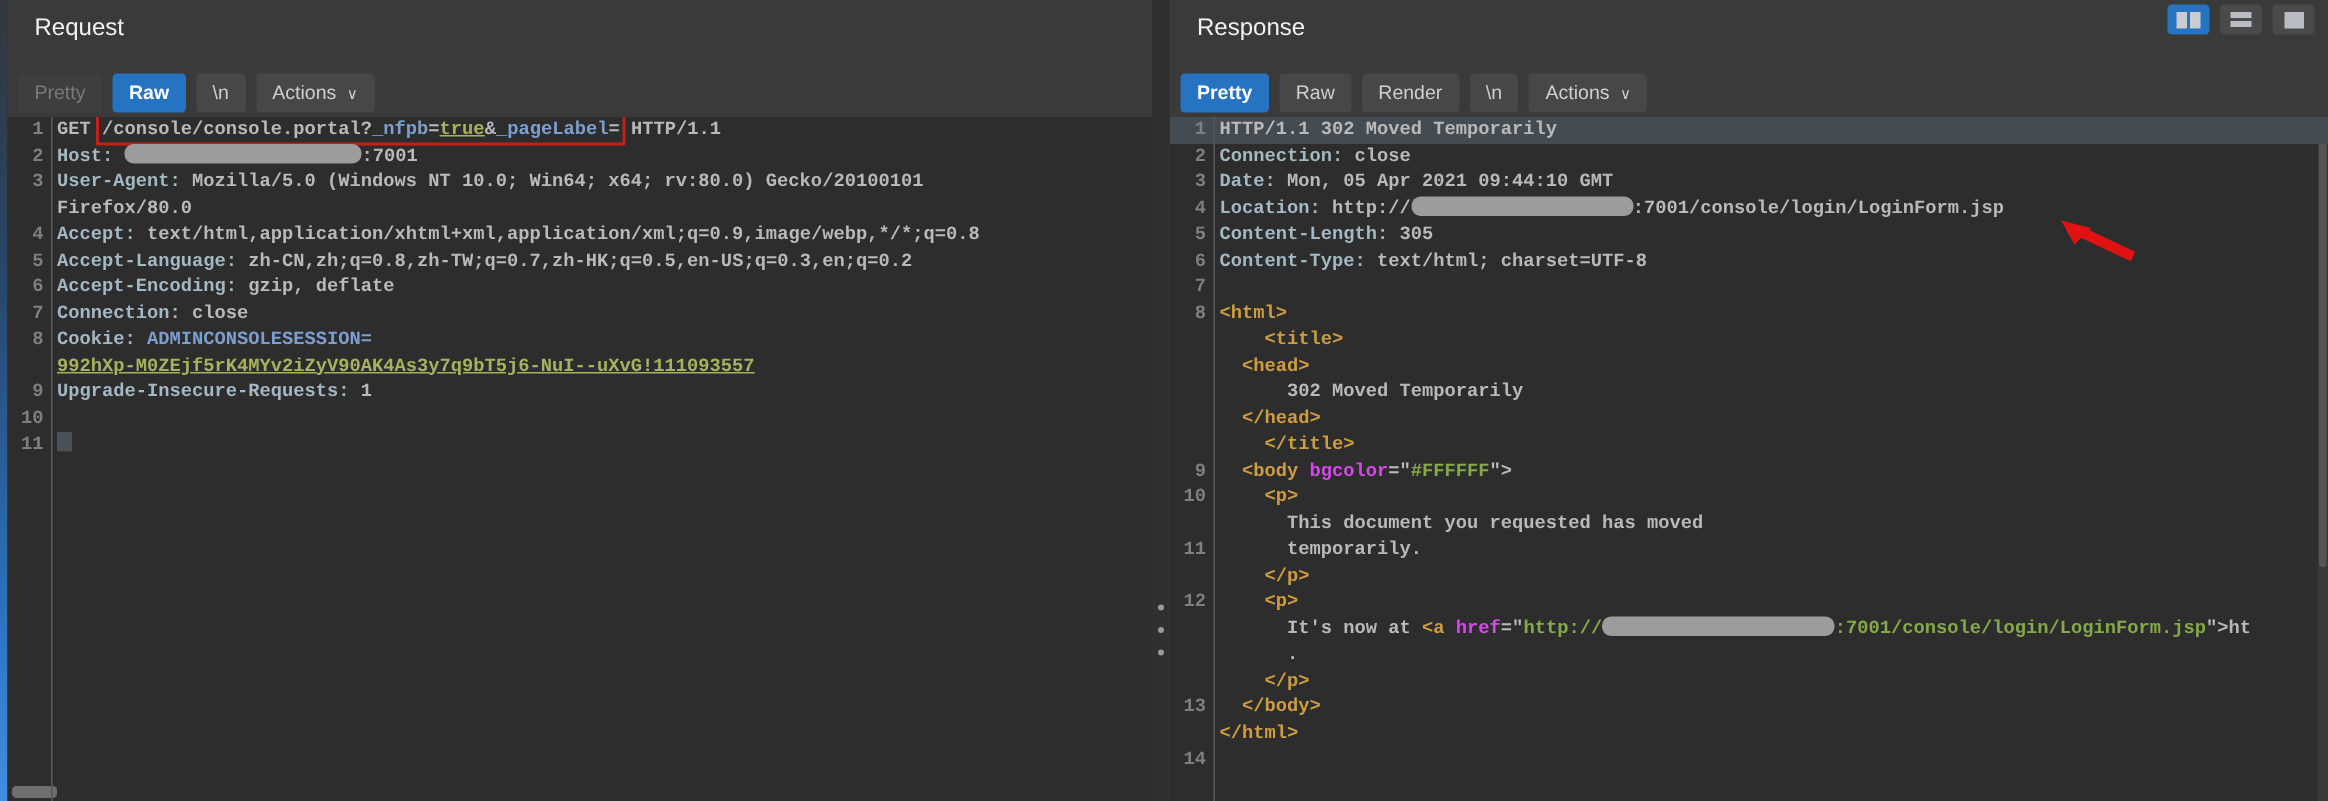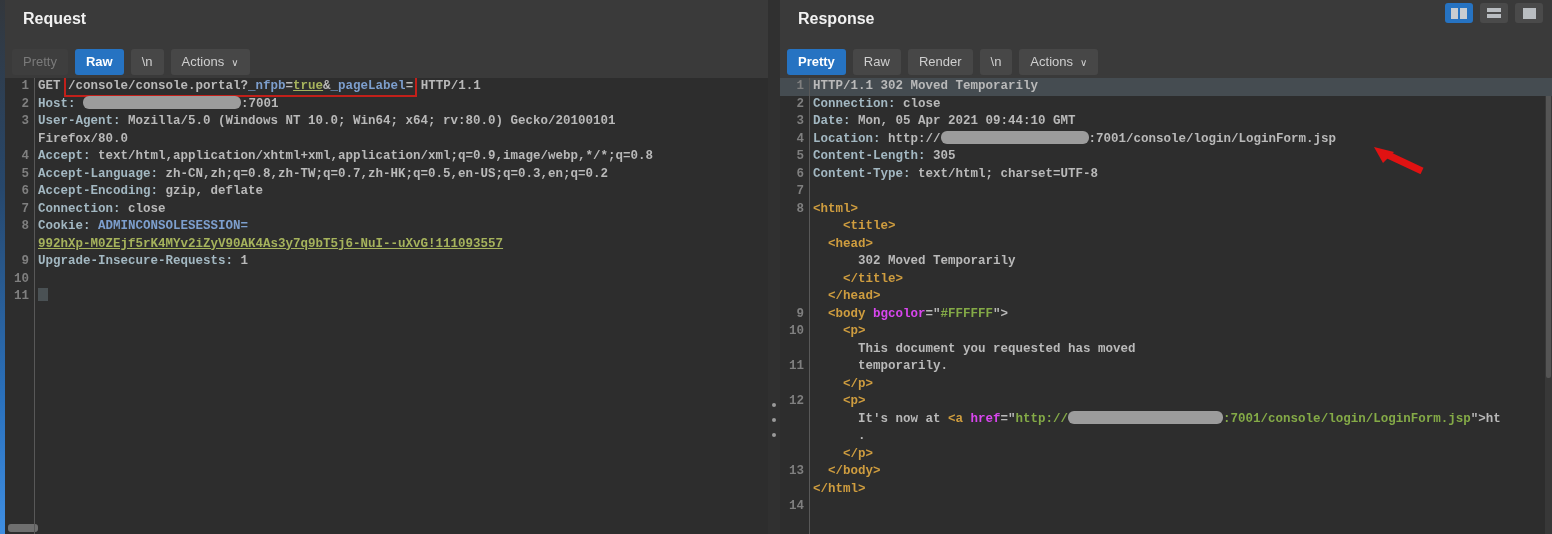--- a/index.html
+++ b/index.html
@@ -9,21 +9,21 @@
     background:linear-gradient(180deg,#33373c 0%,#27476b 35%,#2a71bd 75%,#3f8ee2 100%); }
   .panel { position:absolute; top:0; height:534px; }
   #req-panel  { left:5px;  width:763px; }
   #resp-panel { left:780px; width:772px; }
   .divider { position:absolute; left:768px; top:0; width:12px; height:534px; background:#303030; }
   .drag-handle { position:absolute; left:3px; top:403px; width:6px; height:34px;
     display:flex; flex-direction:column; justify-content:space-between; align-items:center; }
   .drag-handle i { width:4px; height:4px; border-radius:50%; background:#9a9a9a; }
 
   .panel-header { position:absolute; top:0; left:0; right:0; height:78px; background:#3a3a3a; }
-  .panel-title { position:absolute; top:10px; left:18px; font-size:16px; font-weight:bold; color:#f1f1f1; }
+  .panel-title { position:absolute; top:10px; left:18px; font-size:16px; font-weight:normal; color:#f1f1f1; }
   .tabs { position:absolute; top:49px; left:7px; display:flex; gap:7px; }
   .tab { height:26px; line-height:26px; padding:0 11px; border-radius:3px;
          background:#474747; color:#cfcfcf; font-size:13px; white-space:pre; }
   .tab.active { background:#2673c2; color:#ffffff; font-weight:bold; }
   .tab.disabled { background:#3e3e3e; color:#7a7a7a; }
   .tab .chev { font-size:10px; margin-left:7px; color:inherit; }
 
   .layout-btns { position:absolute; top:3px; right:9px; display:flex; gap:7px; }
   .lbtn { width:28px; height:20px; border-radius:3px; background:#4a4a4a;
           display:flex; align-items:center; justify-content:center; gap:2px; }
@@ -138,22 +138,22 @@
         <div class="row"><span class="ln">2</span><span class="h">Connection: </span><span class="p">close</span></div>
         <div class="row"><span class="ln">3</span><span class="h">Date: </span><span class="p">Mon, 05 Apr 2021 09:44:10 GMT</span></div>
         <div class="row"><span class="ln">4</span><span class="h">Location: </span><span class="p">http://</span><span class="rd" style="width: 148px;"></span><span class="p">:7001/console/login/LoginForm.jsp</span></div>
         <div class="row"><span class="ln">5</span><span class="h">Content-Length: </span><span class="p">305</span></div>
         <div class="row"><span class="ln">6</span><span class="h">Content-Type: </span><span class="p">text/html; charset=UTF-8</span></div>
         <div class="row"><span class="ln">7</span></div>
         <div class="row"><span class="ln">8</span><span class="t">&lt;html&gt;</span></div>
         <div class="row"><span class="ln"></span><span class="t">    &lt;title&gt;</span></div>
         <div class="row"><span class="ln"></span><span class="t">  &lt;head&gt;</span></div>
         <div class="row"><span class="ln"></span><span class="p">      302 Moved Temporarily</span></div>
+        <div class="row"><span class="ln"></span><span class="t">  &lt;/head&gt;</span></div>
         <div class="row"><span class="ln"></span><span class="t">    &lt;/title&gt;</span></div>
-        <div class="row"><span class="ln"></span><span class="t">  &lt;/head&gt;</span></div>
         <div class="row"><span class="ln">9</span><span class="t">  &lt;body</span><span class="p"> </span><span class="a">bgcolor</span><span class="p">="</span><span class="g">#FFFFFF</span><span class="p">"&gt;</span></div>
         <div class="row"><span class="ln">10</span><span class="t">    &lt;p&gt;</span></div>
         <div class="row"><span class="ln"></span><span class="p">      This document you requested has moved</span></div>
         <div class="row"><span class="ln">11</span><span class="p">      temporarily.</span></div>
         <div class="row"><span class="ln"></span><span class="t">    &lt;/p&gt;</span></div>
         <div class="row"><span class="ln">12</span><span class="t">    &lt;p&gt;</span></div>
         <div class="row"><span class="ln"></span><span class="p">      It's now at </span><span class="t">&lt;a</span><span class="p"> </span><span class="a">href</span><span class="p">="</span><span class="g">http://</span><span class="rd" style="width: 155px;"></span><span class="g">:7001/console/login/LoginForm.jsp</span><span class="p">"&gt;</span><span class="p">ht</span></div>
         <div class="row"><span class="ln"></span><span class="p">      .</span></div>
         <div class="row"><span class="ln"></span><span class="t">    &lt;/p&gt;</span></div>
         <div class="row"><span class="ln">13</span><span class="t">  &lt;/body&gt;</span></div>

